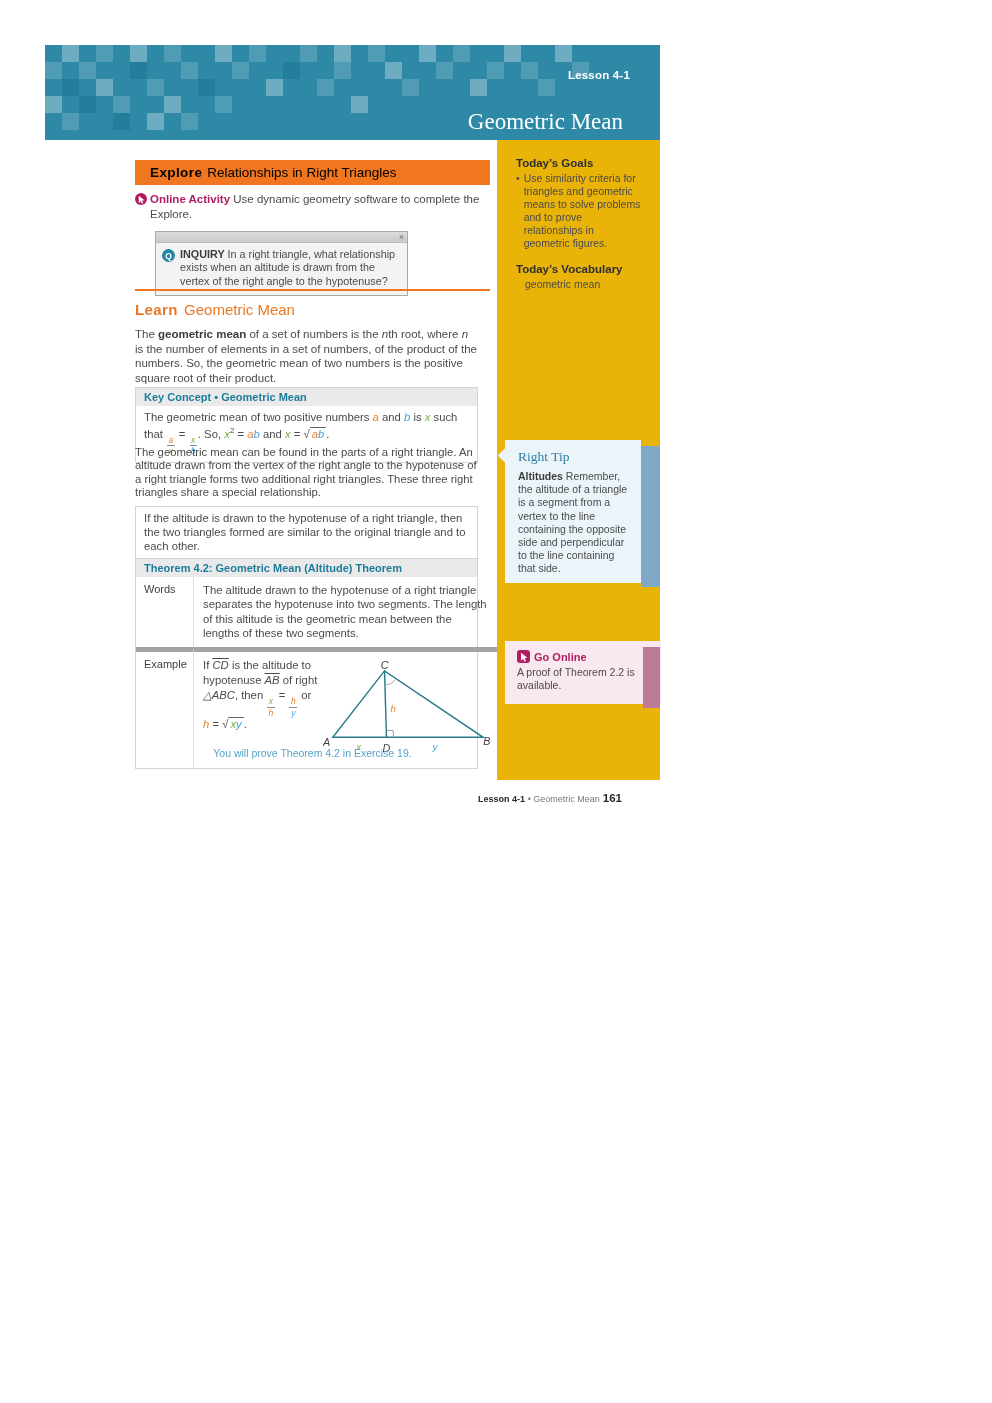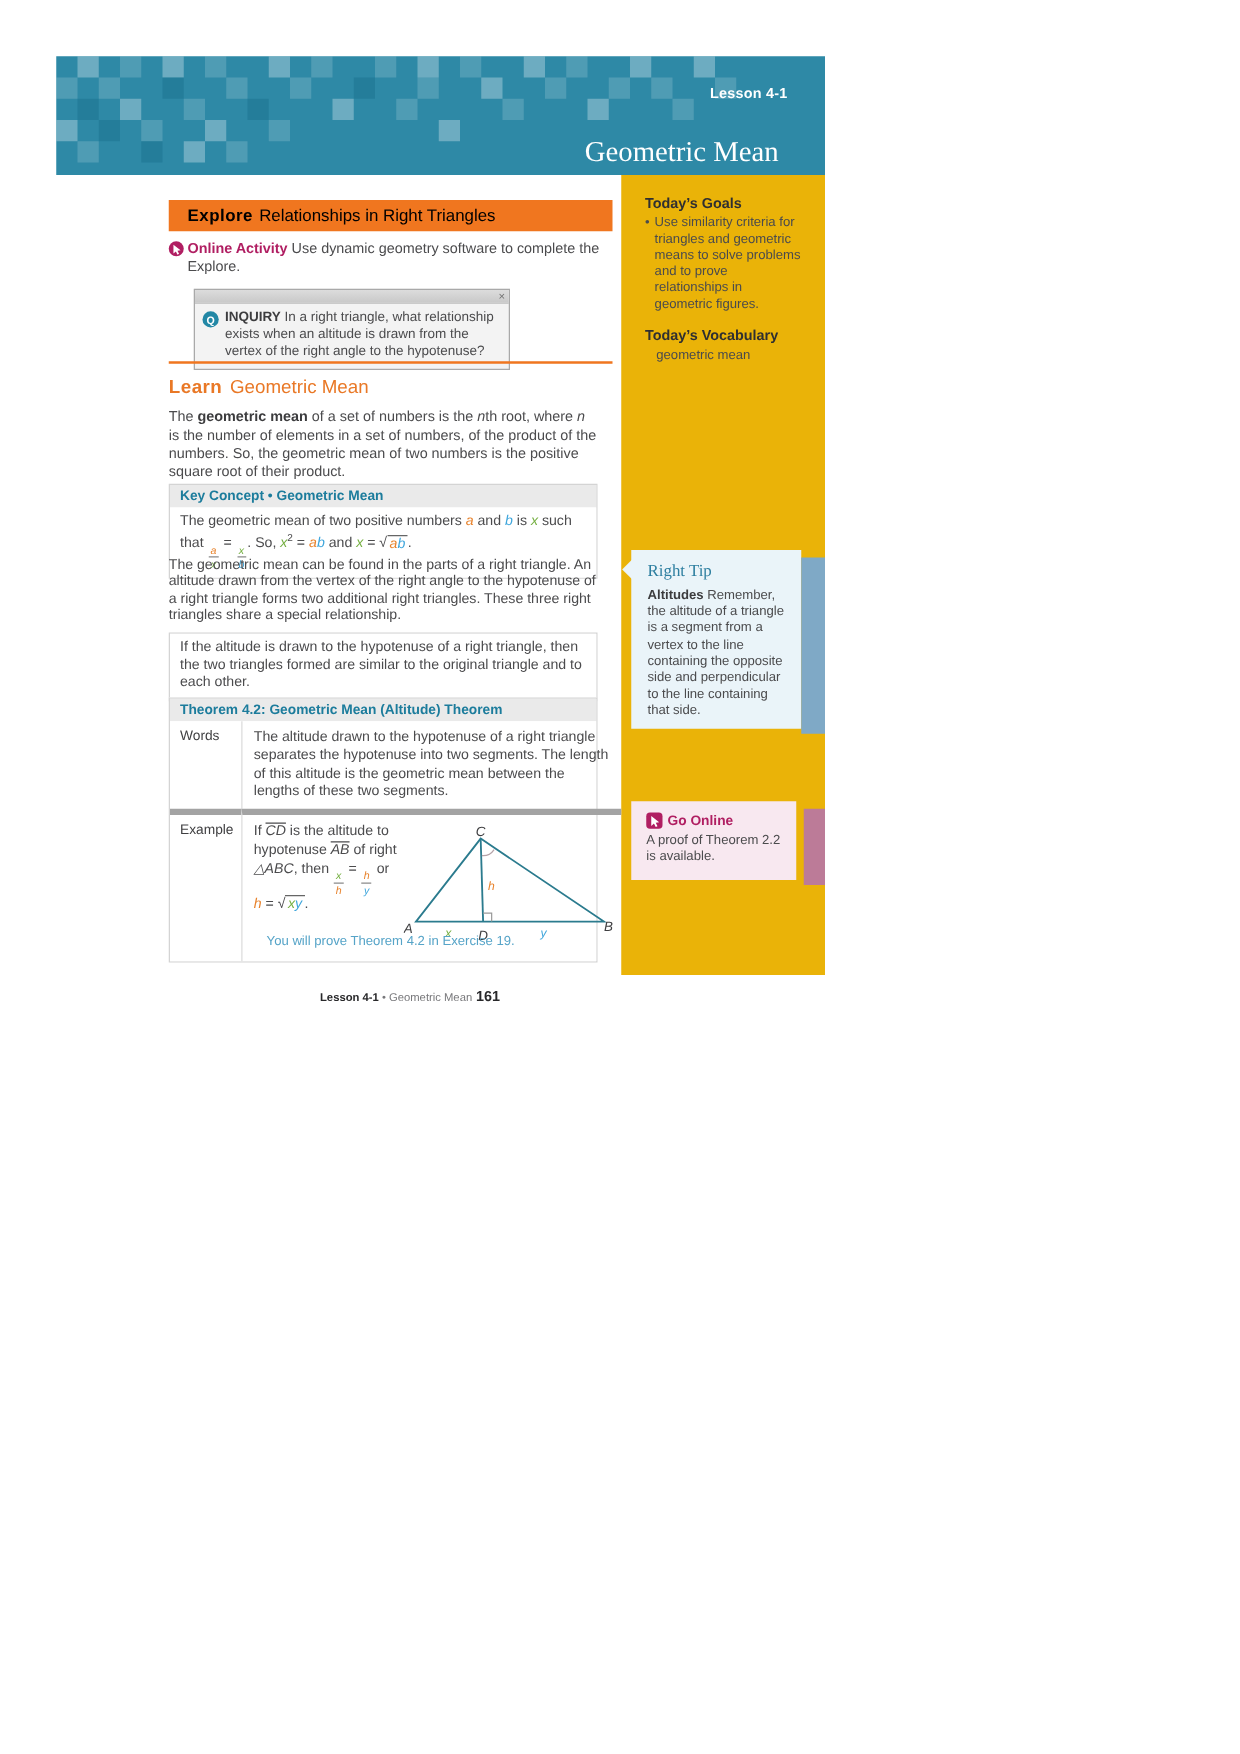--- a/index.html
+++ b/index.html
@@ -20,21 +20,21 @@
   .vocab-wrap{margin-top:13px;}
   .vocab-term{font-size:10.5px;padding-left:9px;margin-top:2px;}
 
   .study-tip{position:absolute;left:505px;top:440px;width:136px;height:143px;background:#eaf4f9;box-sizing:border-box;padding:9px 8px 0 13px;}
   .study-pointer{position:absolute;left:-5px;top:10px;width:11px;height:11px;background:#eaf4f9;transform:rotate(45deg);}
   .study-strip{position:absolute;left:641px;top:446px;width:19px;height:141px;background:#7fa9c6;}
   .study-h{font-family:"Liberation Serif",serif;font-size:13.5px;color:#2e7fa0;margin:0 0 5px;}
   .study-body{font-size:10.5px;line-height:13.2px;}
   .study-body b{color:#3c3c3e;}
 
-  .go-online{position:absolute;left:505px;top:641px;width:132px;height:63px;background:#f8e8f0;box-sizing:border-box;padding:9px 6px 0 12px;}
+  .go-online{position:absolute;left:505px;top:641px;width:156px;height:63px;background:#f8e8f0;box-sizing:border-box;padding:9px 6px 0 12px;}
   .go-strip{position:absolute;left:643px;top:647px;width:17px;height:61px;background:#bc7b98;}
   .go-head{display:flex;align-items:center;gap:4px;font-size:11px;font-weight:bold;color:#b01e62;cursor:pointer;}
   .go-icon{width:13px;height:13px;border-radius:3px;background:#b01e62;display:flex;align-items:center;justify-content:center;flex:0 0 13px;}
   .go-body{font-size:10.5px;line-height:13px;margin-top:3px;}
 
   
   .explore-banner{position:absolute;left:135px;top:160px;width:355px;height:25px;background:#f0761f;color:#000000;
                   display:flex;align-items:center;padding-left:15px;box-sizing:border-box;font-size:13.5px;}
   .explore-banner b{font-weight:bold;letter-spacing:.4px;margin-right:5px;}
 
@@ -70,21 +70,21 @@
   .t42-grid{display:grid;grid-template-columns:57px 1fr;background:#fff;}
   .t42-label{padding:6px 4px 6px 8px;font-size:11px;color:#3f3f41;}
   .t42-cell{border-left:1px solid #dcdcdc;padding:6px 6px 6px 9px;font-size:11.3px;line-height:14.4px;}
   .row2{border-top:5px solid #a3a3a3;}
   .example-cell{display:flex;gap:4px;padding-bottom:10px;}
   .ex-text{width:116px;flex:0 0 116px;line-height:15.2px;}
   .ex-fig{flex:1;padding-top:2px;}
 
   .prove{position:absolute;left:135px;top:747px;width:355px;text-align:center;font-size:10.5px;color:#56a4c8;}
 
-  .footer{position:absolute;left:256px;top:792px;width:350px;text-align:left;font-size:9px;color:#77777a;}
+  .footer{position:absolute;left:272px;top:792px;width:350px;text-align:right;font-size:9px;color:#77777a;}
   .footer b{color:#28282a;}
   .footer .pg{font-size:11.5px;font-weight:bold;color:#28282a;margin-left:3px;}
 
   
   i{font-style:italic;}
   .va{color:#e8822b;font-style:italic;}
   .vb{color:#3fa6dc;font-style:italic;}
   .vx{color:#76b043;font-style:italic;}
   .oline{text-decoration:overline;font-style:italic;}
   .frac{display:inline-flex;flex-direction:column;align-items:center;vertical-align:-5px;line-height:1;font-size:8.5px;margin:0 1px;}

